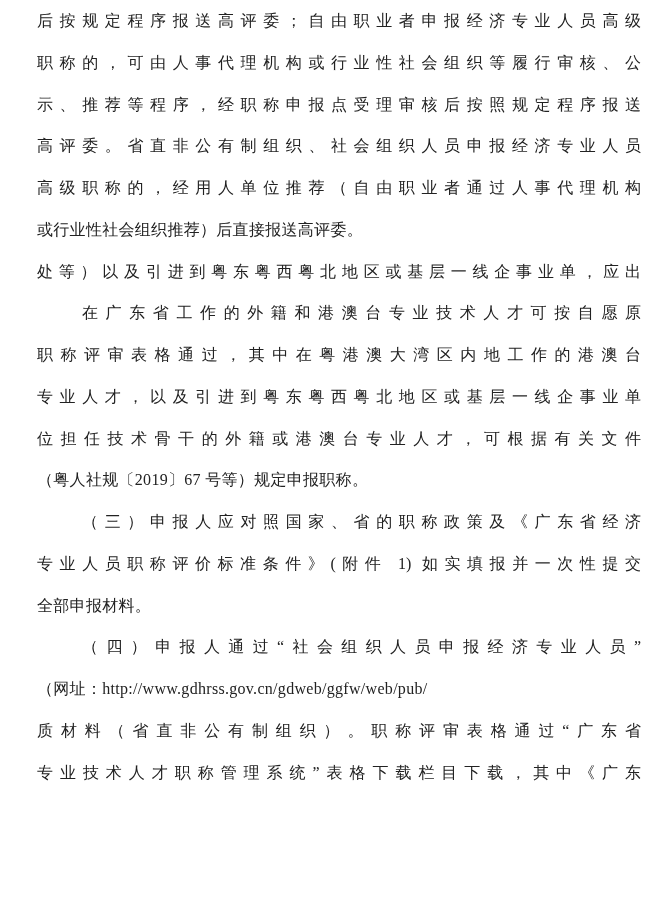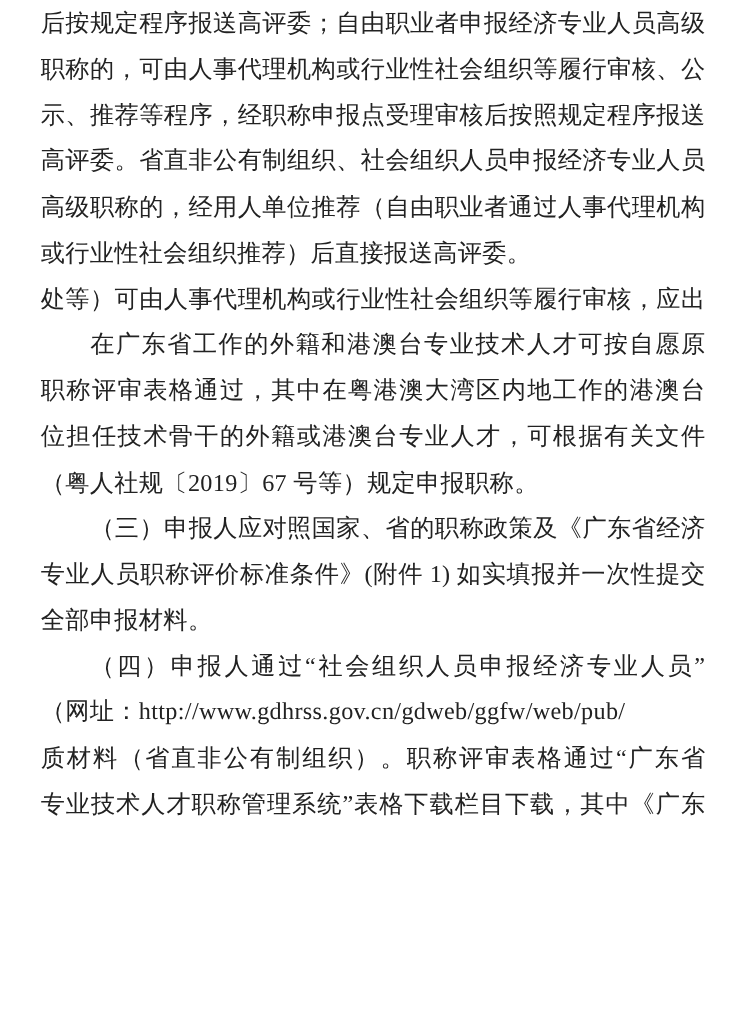--- a/index.html
+++ b/index.html
@@ -9,21 +9,21 @@
   }
   .page {
     position: relative;
     width: 666px;
     height: 919px;
     background: #ffffff;
     box-sizing: border-box;
     padding: 0 25px 0 37px;
     overflow: hidden;
     font-family: "Liberation Serif", "DejaVu Serif", serif;
-    font-size: 22px;
+    font-size: 16px;
     color: #222222;
   }
   .line {
     margin: 0;
     padding: 0;
     height: 41.77px;
     line-height: 41.77px;
     white-space: nowrap;
     letter-spacing: 0.3px;
   }
@@ -42,23 +42,24 @@
 </head>
 <body>
 
 <div class="page">
   <p class="line just">后按规定程序报送高评委；自由职业者申报经济专业人员高级</p>
   <p class="line just">职称的，可由人事代理机构或行业性社会组织等履行审核、公</p>
   <p class="line just">示、推荐等程序，经职称申报点受理审核后按照规定程序报送</p>
   <p class="line just">高评委。省直非公有制组织、社会组织人员申报经济专业人员</p>
   <p class="line just">高级职称的，经用人单位推荐（自由职业者通过人事代理机构</p>
   <p class="line">或行业性社会组织推荐）后直接报送高评委。</p>
-  <p class="line just">处等）可由人事代理机构或行业性社会组织等履行审核，应出</p>
+  <p class="line just">处等）以及引进到粤东粤西粤北地区或基层一线企事业单，应出</p>
   <p class="line just indent">在广东省工作的外籍和港澳台专业技术人才可按自愿原</p>
   <p class="line just">职称评审表格通过，其中在粤港澳大湾区内地工作的港澳台</p>
+  <p class="line just">专业人才，以及引进到粤东粤西粤北地区或基层一线企事业单</p>
   <p class="line just">位担任技术骨干的外籍或港澳台专业人才，可根据有关文件</p>
   <p class="line">（粤人社规〔2019〕67 号等）规定申报职称。</p>
   <p class="line just indent">（三）申报人应对照国家、省的职称政策及《广东省经济</p>
   <p class="line just">专业人员职称评价标准条件》(附件 1) 如实填报并一次性提交</p>
   <p class="line">全部申报材料。</p>
   <p class="line just indent">（四）申报人通过“社会组织人员申报经济专业人员”</p>
   <p class="line">（网址：http://www.gdhrss.gov.cn/gdweb/ggfw/web/pub/</p>
   <p class="line just">质材料（省直非公有制组织）。职称评审表格通过“广东省</p>
   <p class="line just">专业技术人才职称管理系统”表格下载栏目下载，其中《广东</p>
 </div>

